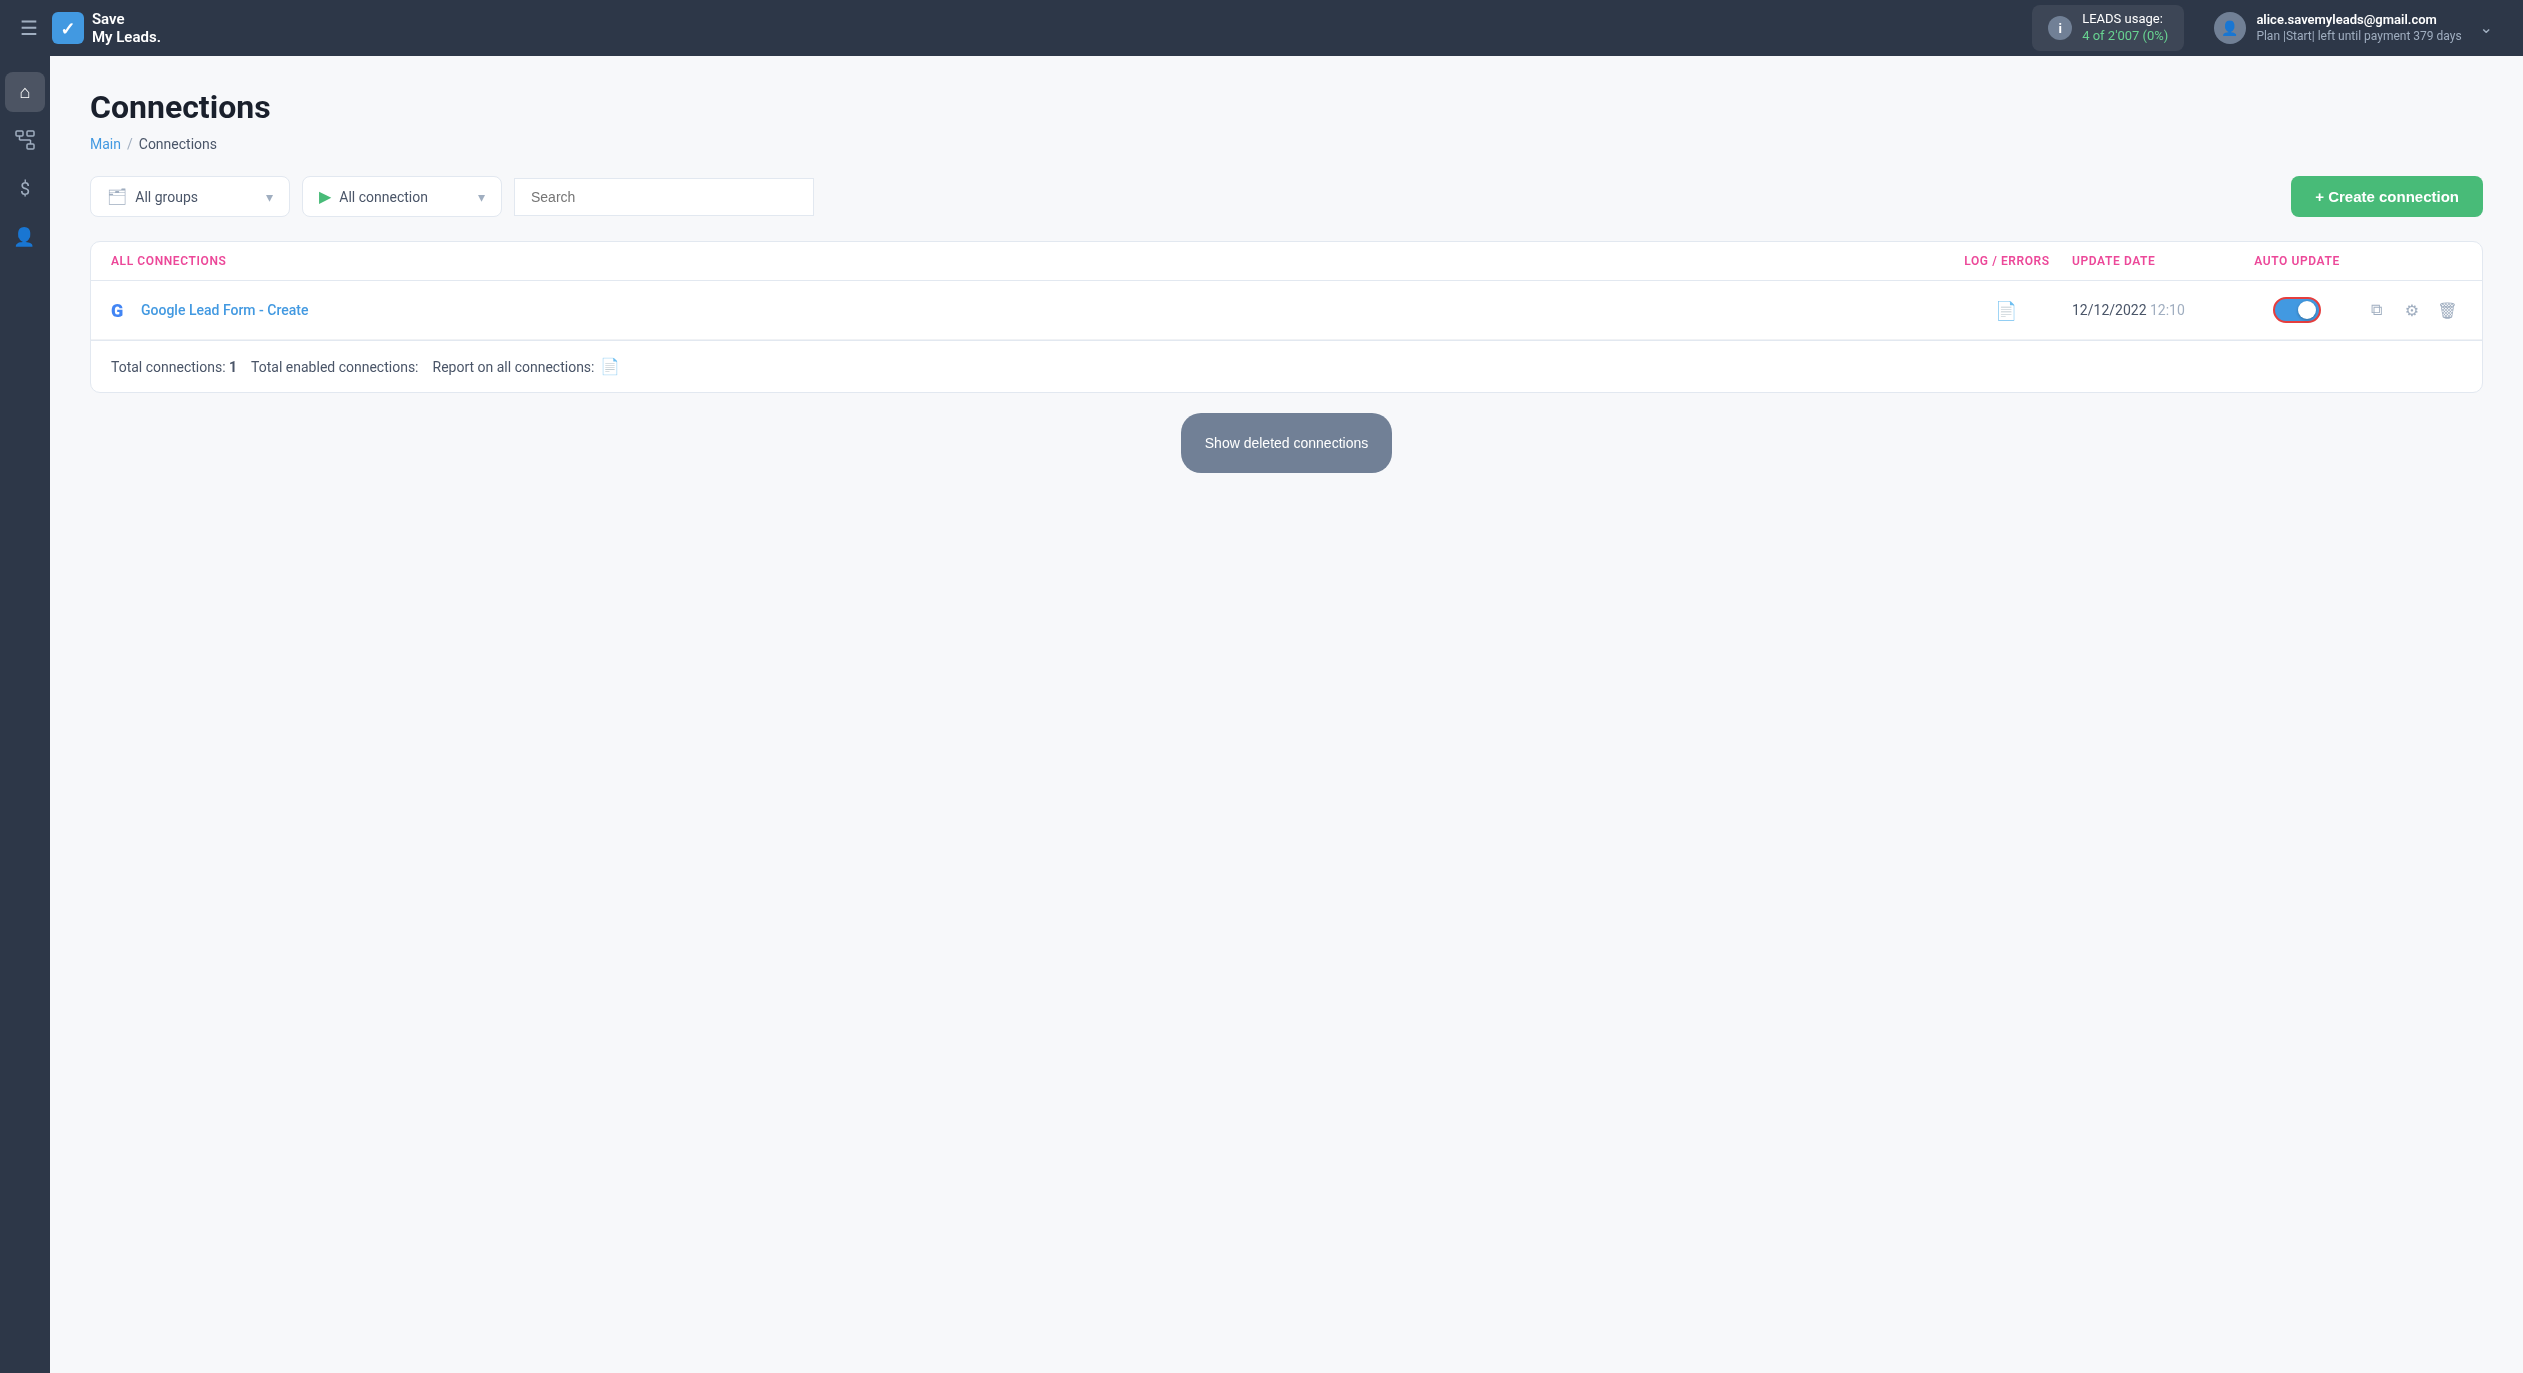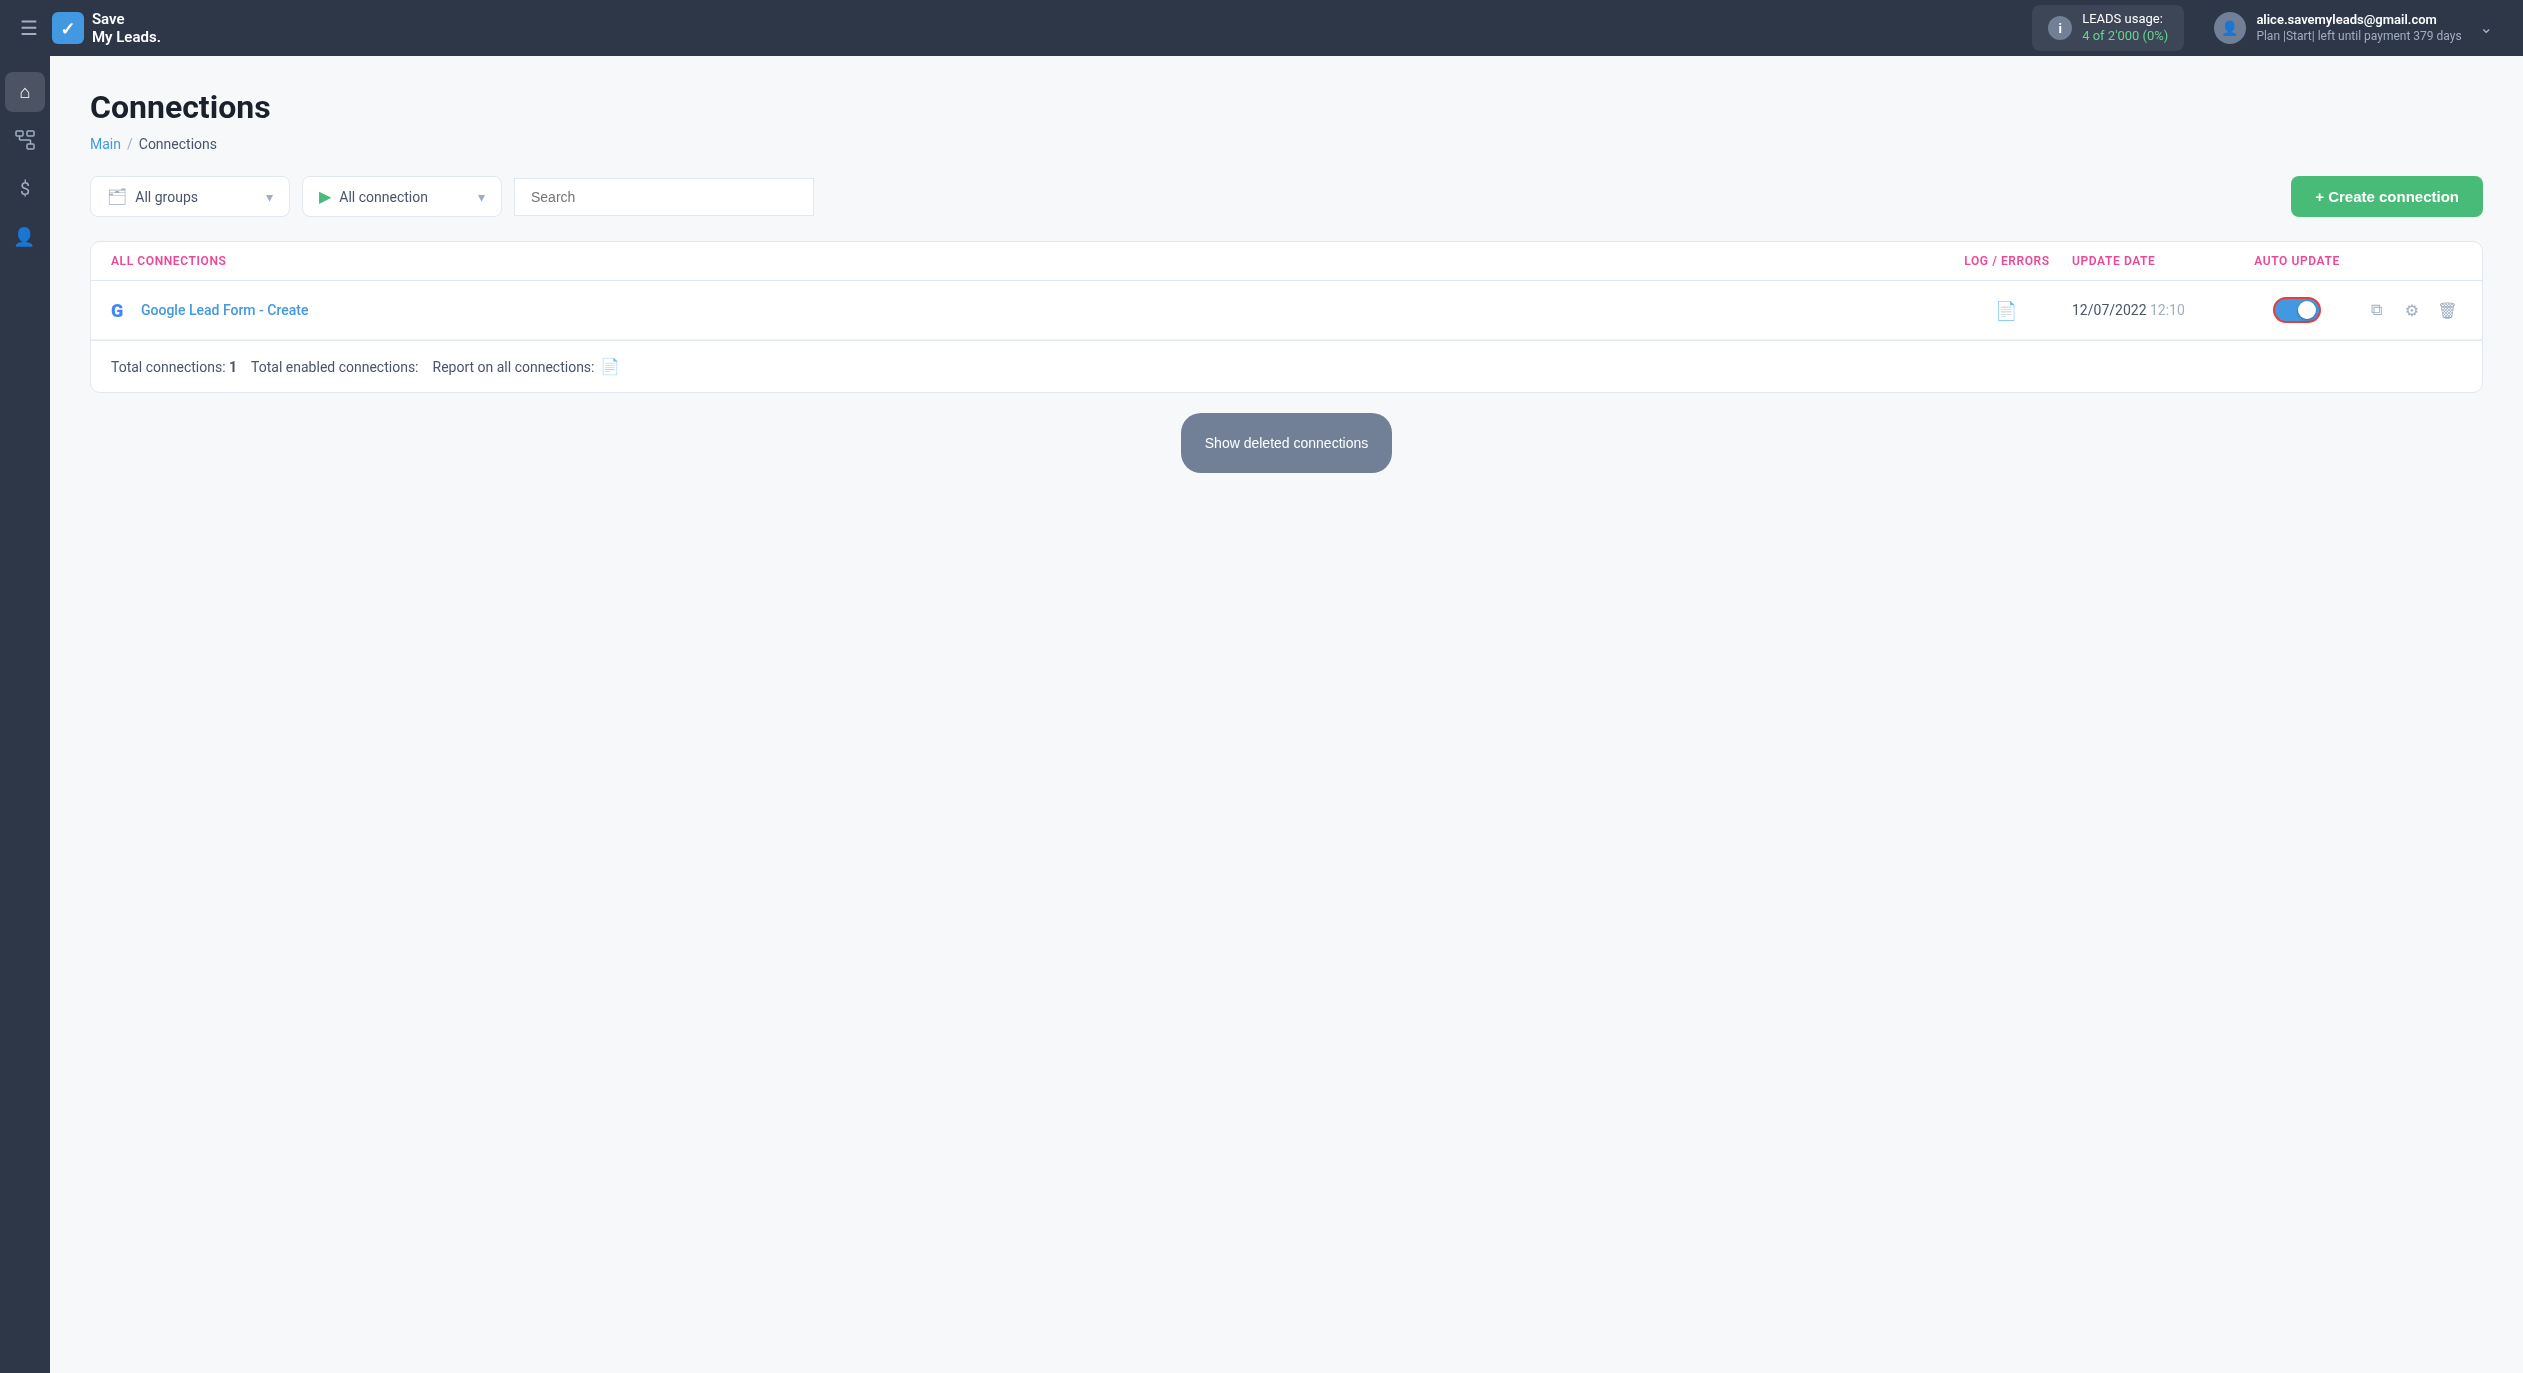--- a/index.html
+++ b/index.html
@@ -337,21 +337,21 @@
     <div class="logo-text">
       <span>Save</span>
       <span>My Leads.</span>
     </div>
   </div>
 
   <div class="leads-usage">
     <div class="leads-usage-icon">i</div>
     <div class="leads-usage-text">
       <div>LEADS usage:</div>
-      <div><span class="highlight">4 of 2'000 (0%)</span></div>
+      <div><span class="highlight">4 of 2'007 (0%)</span></div>
     </div>
   </div>
 
   <div class="user-area">
     <div class="user-avatar">👤</div>
     <div class="user-info">
       <div class="email">alice.savemyleads@gmail.com</div>
       <div class="plan">Plan |Start| left until payment 379 days</div>
     </div>
     <span class="header-chevron">⌄</span>
@@ -413,21 +413,21 @@
 
       <div class="table-row">
         <div class="conn-name">
           <span class="google-g" style="color:#4285F4; font-weight:900; font-size:18px;">G</span>
           <span>Google Lead Form - Create</span>
         </div>
         <div class="col-center">
           <span class="log-icon">📄</span>
         </div>
         <div class="update-date">
-          <span>12/07/2022</span>
+          <span>12/12/2022</span>
           <span class="time">12:10</span>
         </div>
         <div class="toggle-wrap">
           <div class="toggle">
             <div class="toggle-knob"></div>
           </div>
         </div>
         <div class="row-actions">
           <button class="action-btn" title="Copy">⧉</button>
           <button class="action-btn" title="Settings">⚙</button>

